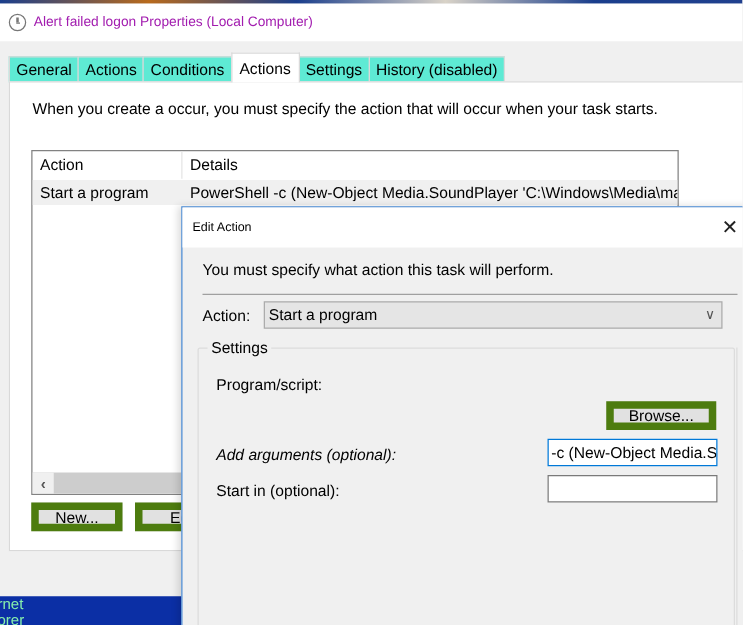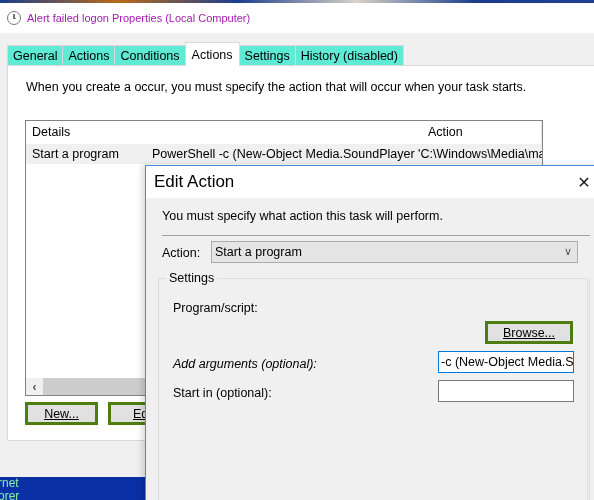--- a/index.html
+++ b/index.html
@@ -29,31 +29,31 @@
   .col-h { height: 22px; display: flex; align-items: center; padding-left: 6px; font-size: 12.5px; border-right: 1px solid #e5e5e5; }
   .col-h.action { width: 120px; }
   .col-h.details { flex: 1; border-right: none; }
   .list-row { position: absolute; left: 0; top: 23px; width: 100%; height: 20px; background: #f0f0f0; display: flex; align-items: center; }
   .cell { font-size: 12.5px; white-space: nowrap; overflow: hidden; }
   .cell.action { width: 120px; padding-left: 6px; }
   .cell.details { flex: 1; padding-left: 6px; }
   .hscroll { position: absolute; left: 0; bottom: 0; width: 100%; height: 17px; background: #cdcdcd; }
   .hscroll-left { position: absolute; left: 0; top: 0; width: 17px; height: 17px; background: #f0f0f0; display: flex; align-items: center; justify-content: center; font-size: 12px; color: #555; font-weight: bold; }
 
-  .btn { position: absolute; height: 23px; background: #e1e1e1; border: 3px solid #4d7c0f; display: flex; align-items: center; justify-content: center; font-size: 12.5px; text-decoration: underline; }
+  .btn { position: absolute; height: 23px; background: #e1e1e1; border: 6px solid #4d7c0f; display: flex; align-items: center; justify-content: center; font-size: 12.5px; }
   .btn-new { left: 17px; top: 336px; width: 73px; }
   .btn-edit { left: 100px; top: 336px; width: 73px; justify-content: flex-start; padding-left: 22px; }
 
   .desk-bottom { position: absolute; left: 0; top: 477px; width: 150px; height: 23px; background: #0b2fa5; color: #86efac; font-size: 12px; line-height: 13px; padding-left: 0; overflow: hidden; }
   .desk-bottom div { margin-left: -2px; }
 
   
   .dialog { position: absolute; left: 145px; top: 165px; width: 460px; height: 340px; background: #f0f0f0; border: 1px solid #4a8ad4; box-shadow: -3px 0 6px rgba(0,0,0,0.15); }
   .dlg-title { position: absolute; left: 0; top: 0; width: 100%; height: 32px; background: #fff; display: flex; align-items: center; }
-  .dlg-title-text { margin-left: 8px; font-size: 17px; }
+  .dlg-title-text { margin-left: 8px; font-size: 10px; }
   .dlg-close { position: absolute; left: 428px; top: 6px; width: 20px; height: 20px; display: flex; align-items: center; justify-content: center; font-size: 16px; color: #222; }
   .dlg-desc { position: absolute; left: 16px; top: 43px; font-size: 12.5px; }
   .dlg-sep { position: absolute; left: 16px; top: 69px; width: 428px; height: 1px; background: #a0a0a0; }
   .action-label { position: absolute; left: 16px; top: 80px; font-size: 12.5px; }
   .action-select { position: absolute; left: 65px; top: 75px; width: 367px; height: 22px; background: #e5e5e5; border: 1px solid #acacac; display: flex; align-items: center; padding-left: 3px; font-size: 12.5px; }
   .select-arrow { position: absolute; right: 5px; top: 3px; font-size: 11px; color: #555; }
   .settings-group { position: absolute; left: 12px; top: 112px; width: 430px; height: 240px; border: 1px solid #dcdcdc; border-radius: 2px; }
   .settings-legend { position: absolute; left: 7px; top: -8px; padding: 0 3px; background: #f0f0f0; font-size: 12.5px; }
   .lbl { position: absolute; font-size: 12.5px; }
   .txt { position: absolute; height: 22px; background: #fff; border: 1px solid #7a7a7a; display: flex; align-items: center; padding-left: 3px; font-size: 12.5px; white-space: nowrap; overflow: hidden; }
@@ -80,22 +80,22 @@
     <div class="tab active">Actions</div>
     <div class="tab">Settings</div>
     <div class="tab">History (disabled)</div>
   </div>
 
   <div class="tab-panel">
     <div class="panel-desc">When you create a occur, you must specify the action that will occur when your task starts.</div>
 
     <div class="list">
       <div class="list-header">
+        <div class="col-h action">Action</div>
         <div class="col-h details">Details</div>
-        <div class="col-h action">Action</div>
       </div>
       <div class="list-row">
         <div class="cell action">Start a program</div>
         <div class="cell details">PowerShell -c (New-Object Media.SoundPlayer 'C:\Windows\Media\magi</div>
       </div>
       <div class="hscroll">
         <div class="hscroll-left">‹</div>
       </div>
     </div>
 

